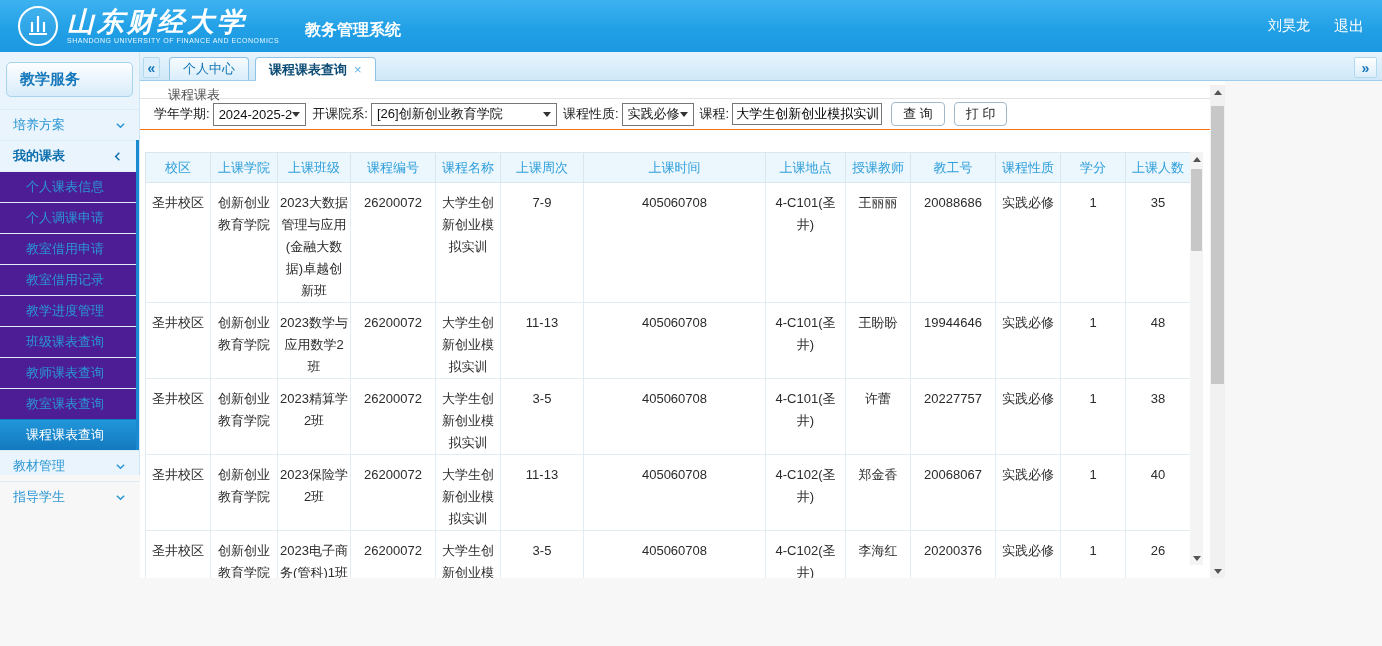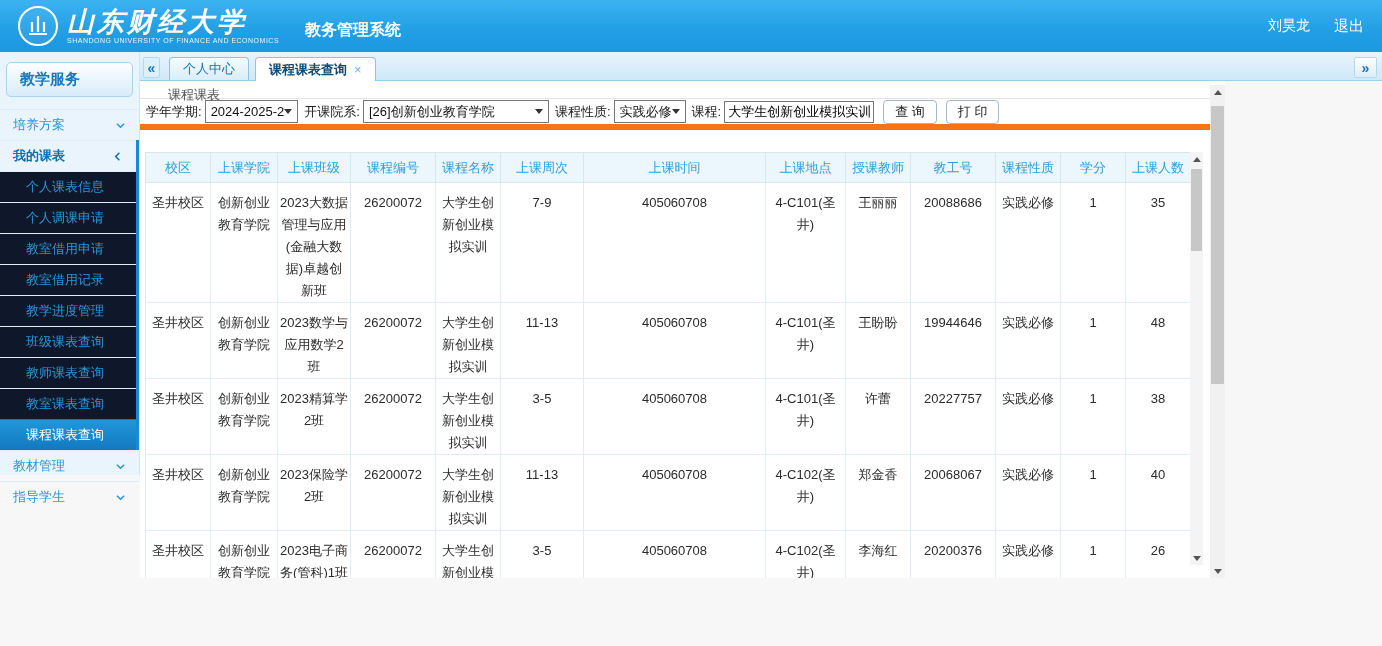--- a/index.html
+++ b/index.html
@@ -25,21 +25,21 @@
   .sidebar { position:absolute; left:0; top:52px; width:140px; height:423px;
     background:#e9f4fc; border-right:1px solid #cfe6f5; }
   .side-title-box { margin:10px 6px 12px 6px; border:1px solid #a8d4ee; border-radius:5px;
     background:linear-gradient(180deg,#fdfeff,#d8ecfa); padding:7px 13px;
     color:#1778bb; font-weight:bold; font-size:15px; }
   .menu-group { height:31px; display:flex; align-items:center; justify-content:space-between;
     padding:0 13px; color:#2b96d4; font-size:13px; border-top:1px solid #d9ecf8; cursor:pointer; }
   .menu-group.expanded-head { font-weight:bold; color:#0e6fae; }
   .group-expanded { border-right:3px solid #1a8ad2; }
   .submenu-item { height:31px; display:flex; align-items:center; padding-left:26px;
-    background:#0f172a; color:#2b96d4; font-size:13px; border-top:1px solid #e2eff8; cursor:pointer; }
+    background:#4c1d95; color:#2b96d4; font-size:13px; border-top:1px solid #e2eff8; cursor:pointer; }
   .submenu-item.active { background:linear-gradient(180deg,#2196d9,#1379bf); color:#fff; border-top:1px solid #1379bf; }
   .chev { flex:0 0 auto; display:inline-flex; }
 
   
   .tabstrip { position:absolute; left:140px; top:52px; width:1242px; height:29px;
     background:linear-gradient(180deg,#e8f4fc,#cfe8f8); border-bottom:1px solid #9dcdef;
     display:flex; align-items:flex-end; }
   .tab-scroll { width:17px; height:21px; margin:0 3px 2px 3px; display:flex; align-items:center;
     justify-content:center; color:#1778bb; font-size:14px; font-weight:bold;
     background:#ddeffb; border:1px solid #b3d9f1; border-radius:2px; cursor:pointer; }
@@ -49,22 +49,22 @@
   .tab.active { background:#fff; color:#0d4c74; font-weight:bold; height:24px; position:relative; top:1px; }
   .tab-close { margin-left:7px; color:#5fb0e0; font-size:13px; font-weight:normal; cursor:pointer; }
   .tab-scroll.right { margin-left:auto; margin-right:5px; width:23px;
     background:linear-gradient(180deg,#fefefe,#dceefa); }
 
   
   .content { position:absolute; left:140px; top:81px; width:1242px; height:565px; background:#f7f7f7; }
   .panel { position:absolute; left:0; top:0; width:1085px; height:497px; background:#fff; }
   .panel-title { height:18px; line-height:27px; padding-left:28px; font-size:13px; color:#555;
     border-bottom:1px solid #e3e3e3; }
-  .filter-row { height:31px; display:flex; align-items:center; font-size:13px;
-    color:#222; border-bottom:6px solid #f97316; }
+  .filter-row { height:31px; display:flex; align-items:center; padding-left:8px; font-size:13px;
+    color:#222; border-bottom:1px solid #f97316; }
   .filter-row .lbl { margin-left:6px; }
   .fake-select { display:inline-flex; align-items:center; gap:0; border:1px solid #767676;
     background:#fff; height:23px; padding:0 5px; margin-left:3px; font-size:13px; color:#111; cursor:pointer; }
   .sel-arrow { width:0; height:0; border-left:4px solid transparent; border-right:4px solid transparent;
     border-top:5px solid #333; }
   .course-input { width:150px; height:22px; border:1px solid #767676; font-size:13px;
     padding:0 3px; margin-left:3px; font-family:"Liberation Sans",sans-serif; }
   .btn { height:24px; padding:0 11px; margin-left:9px; background:#fff; border:1px solid #a3b8c8;
     border-radius:4px; font-size:13px; color:#222; cursor:pointer; font-family:"Liberation Sans",sans-serif; }
 

